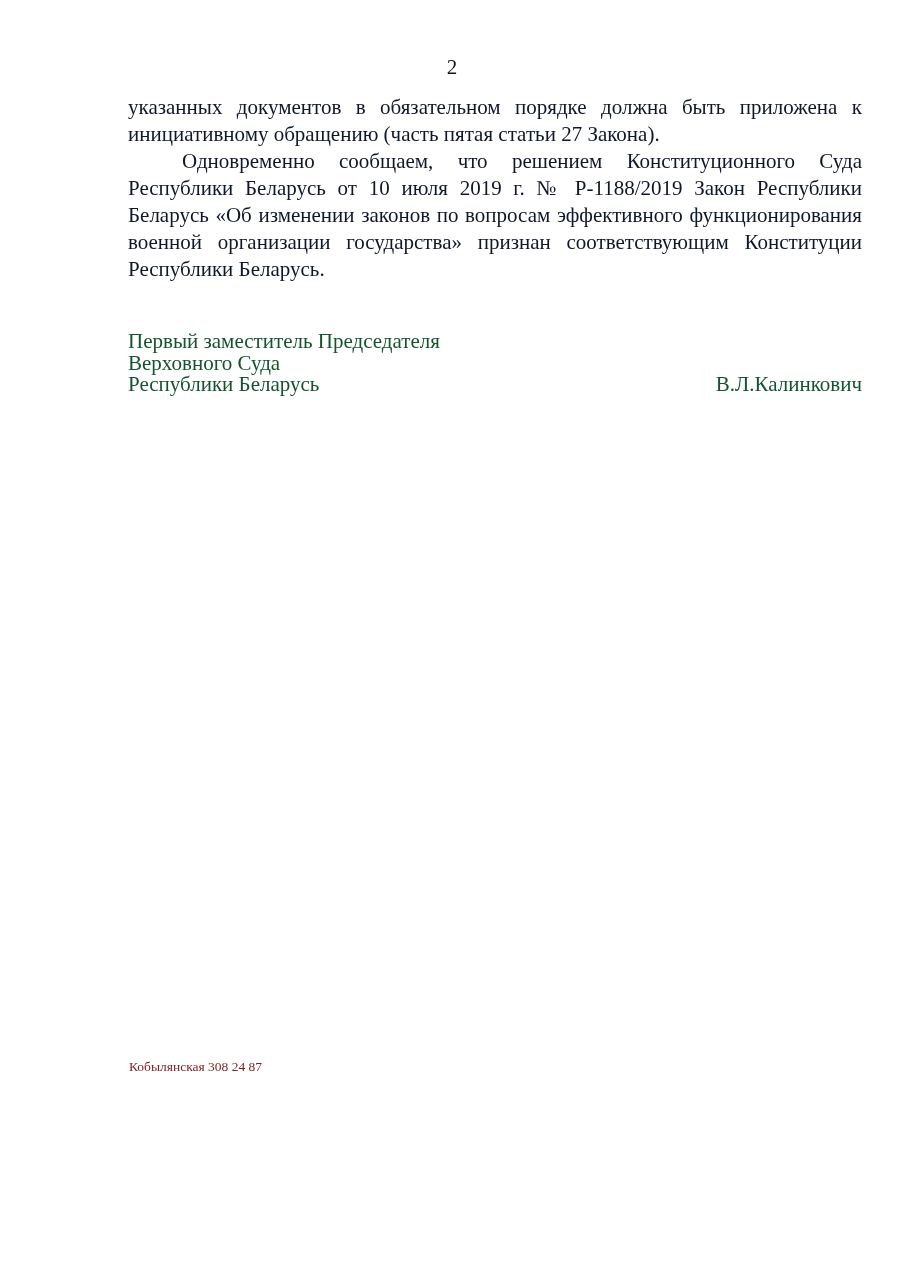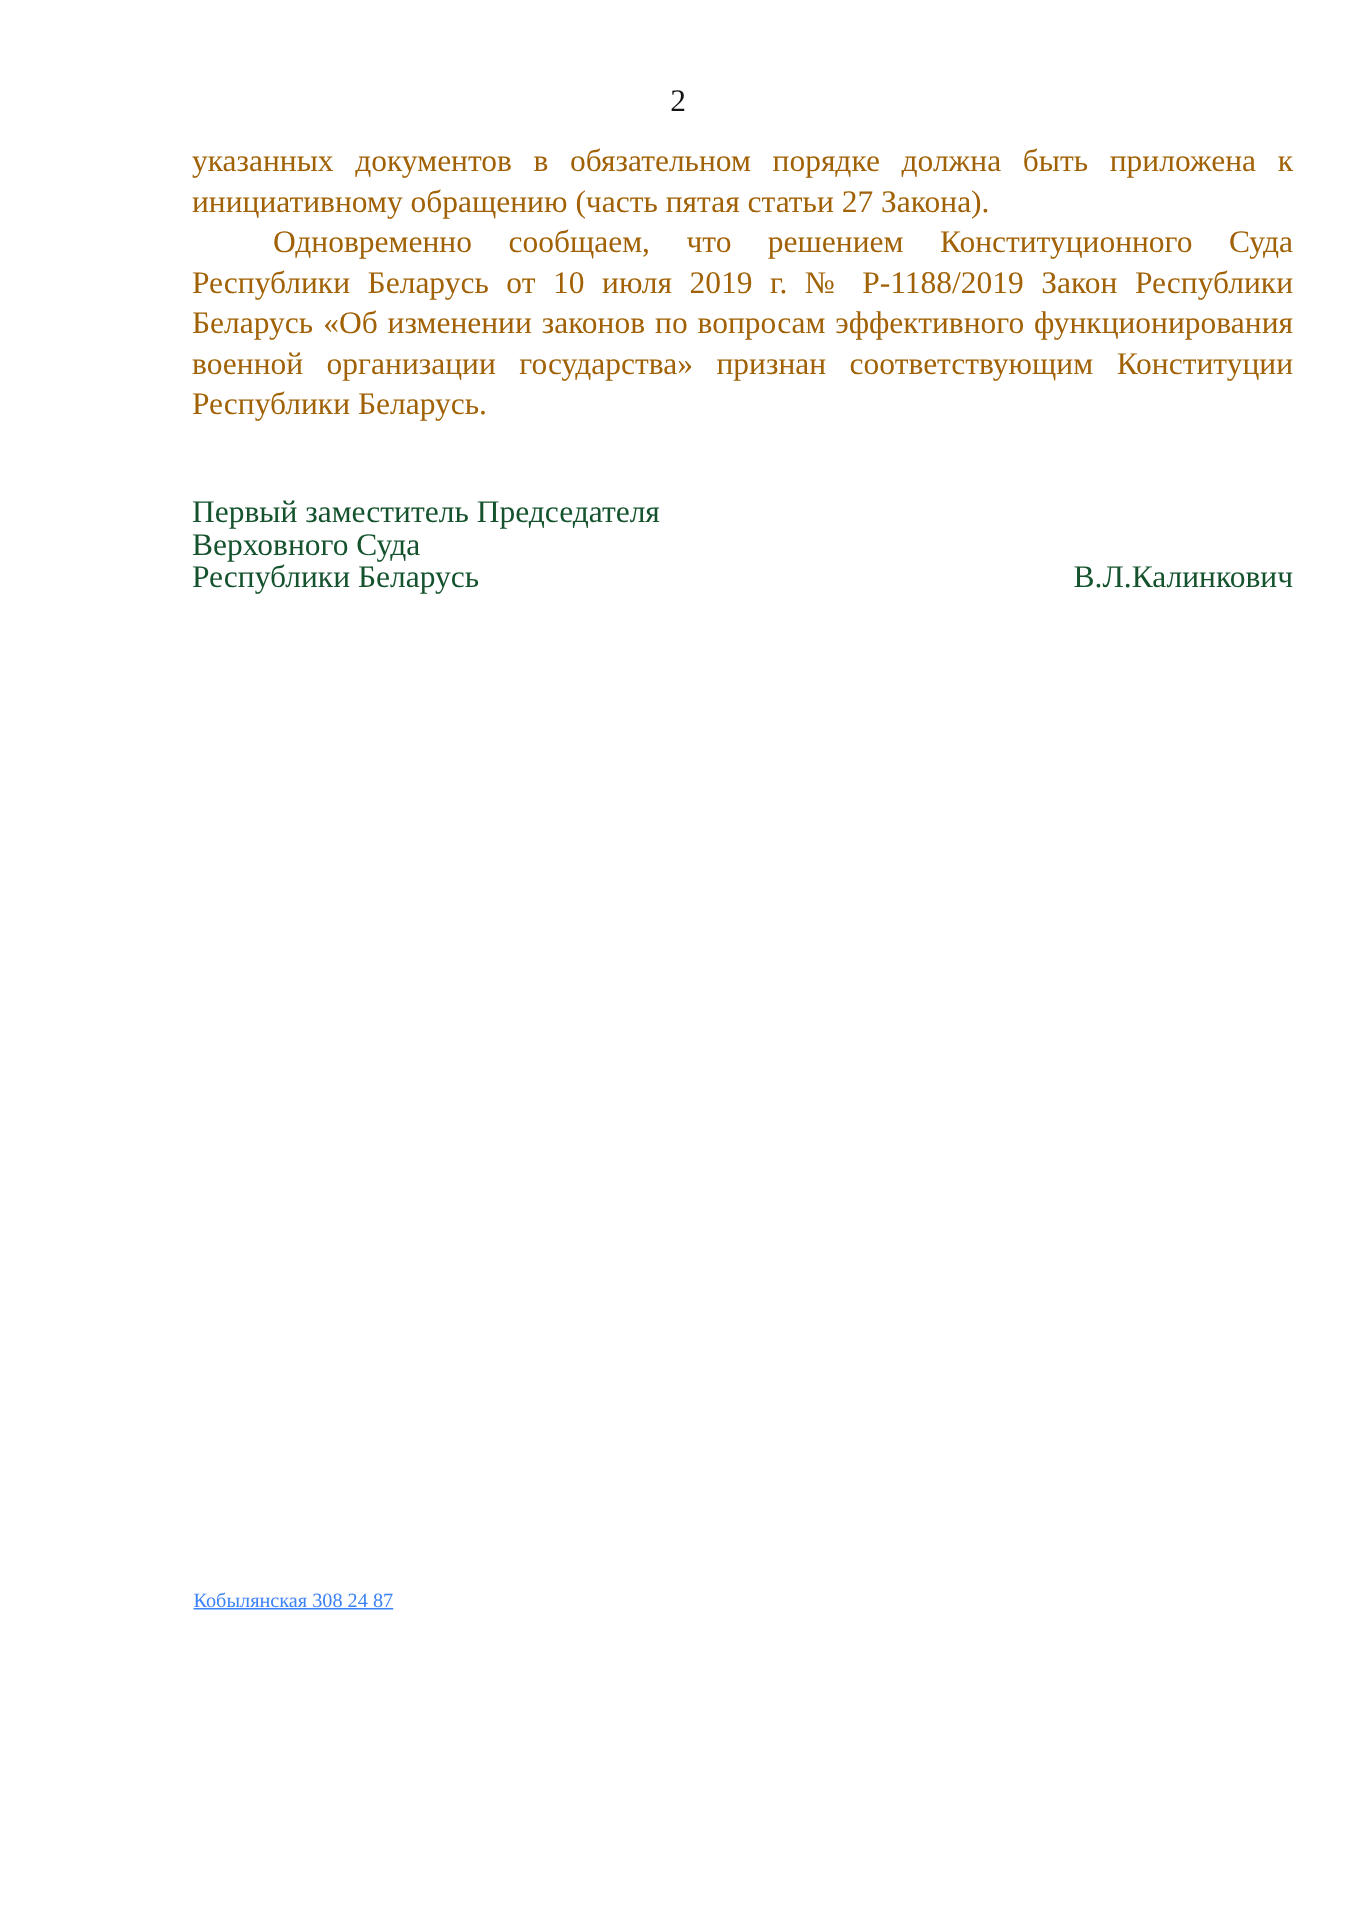--- a/index.html
+++ b/index.html
@@ -26,21 +26,21 @@
     line-height: 24px;
     color: #141414;
   }
   .body-text {
     position: absolute;
     top: 94px;
     left: 128px;
     width: 734px;
     font-size: 21px;
     line-height: 27px;
-    color: #a16207;
+    color: #0f172a;
     text-align: justify;
   }
   .body-text p.continuation {
     text-indent: 0;
   }
   .body-text p.indented {
     text-indent: 54px;
   }
   .signature-block {
     position: absolute;
@@ -56,22 +56,21 @@
     justify-content: space-between;
     align-items: flex-start;
   }
   .footer-notes {
     position: absolute;
     top: 1058px;
     left: 129px;
     width: 600px;
     font-size: 13.5px;
     line-height: 17px;
-    color: #3b82f6;
-    text-decoration: underline;
+    color: #7f1d1d;
   }
 </style>
 </head>
 <body>
 
 <div class="page">
 
   <div class="page-number">2</div>
 
   <div class="body-text">

